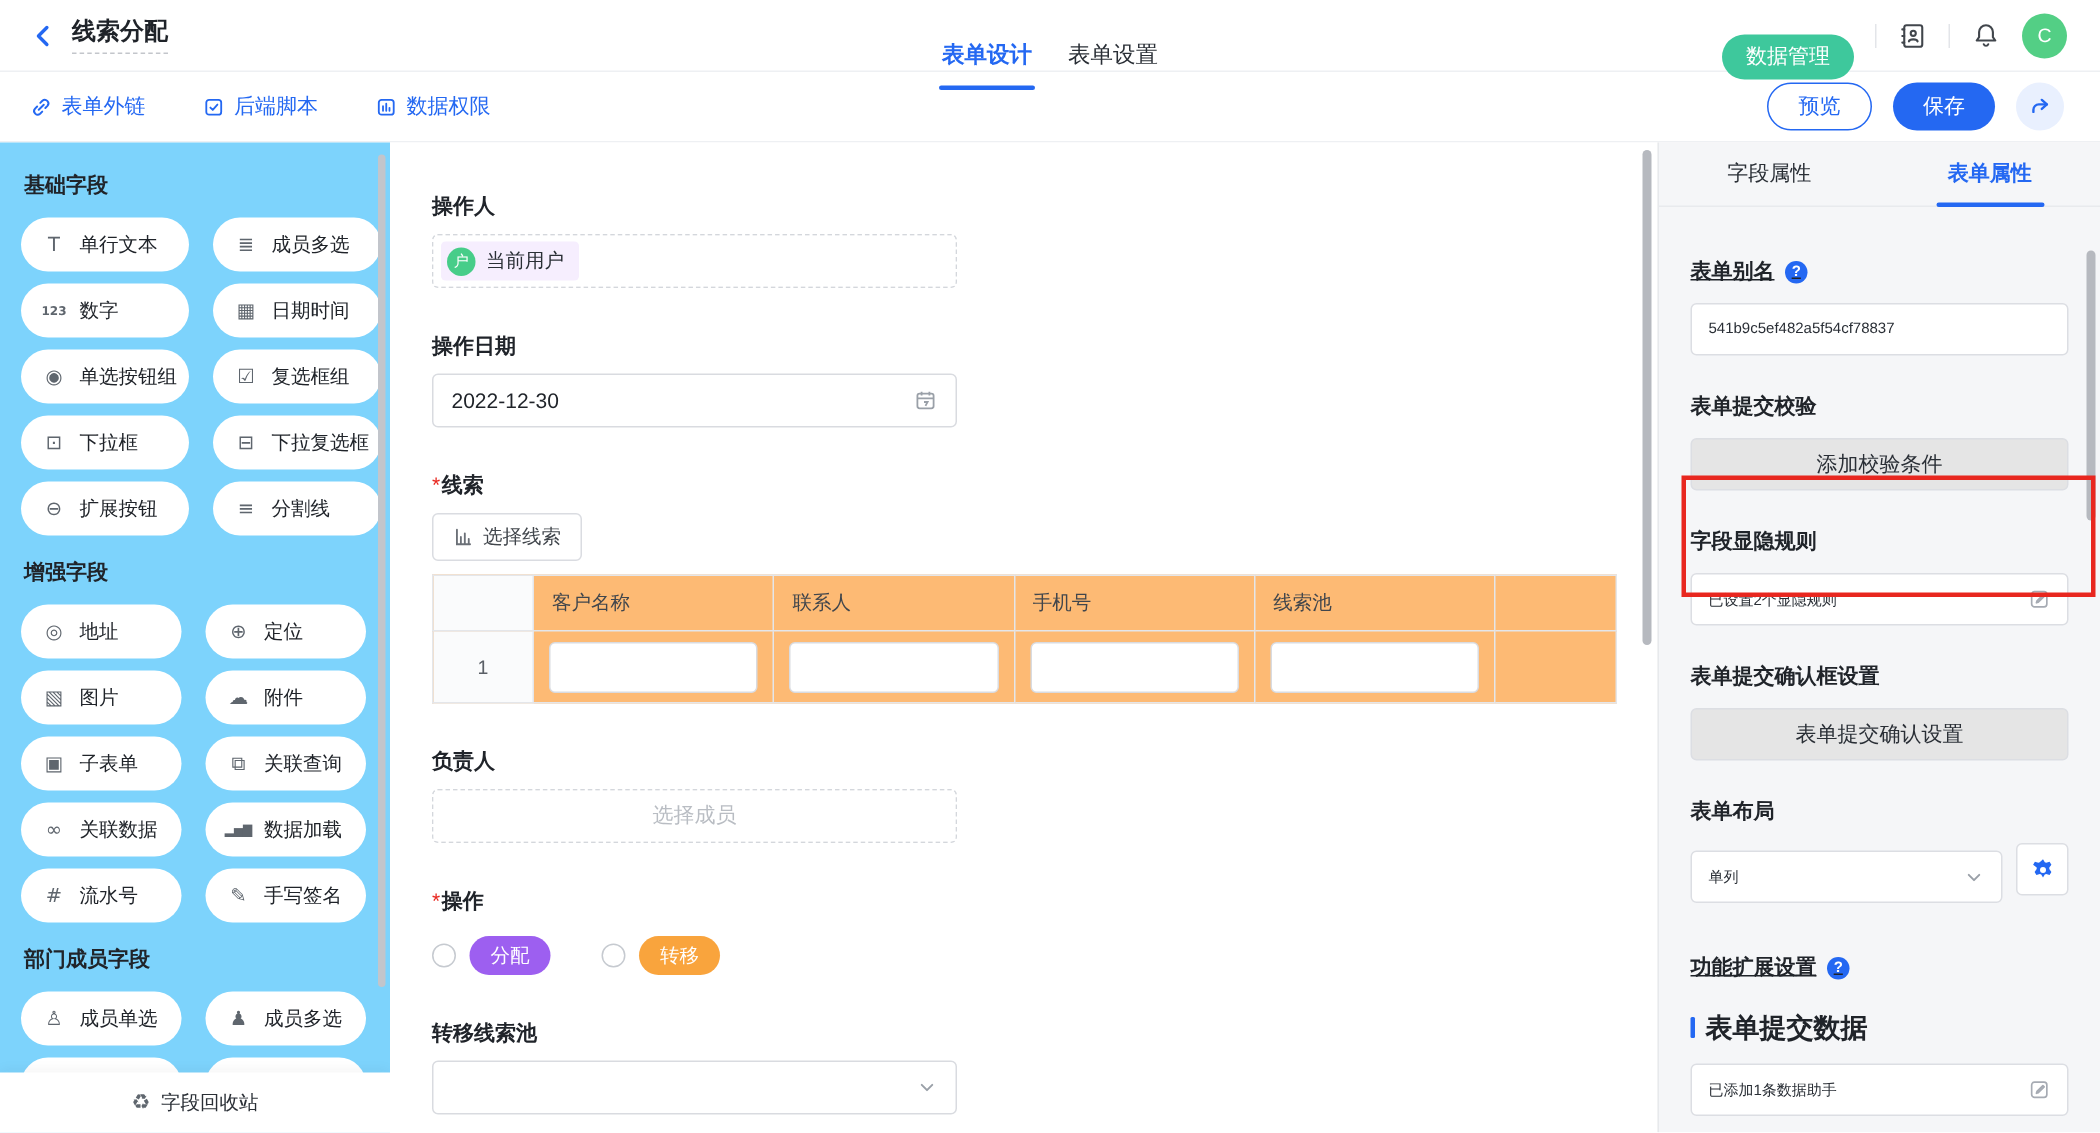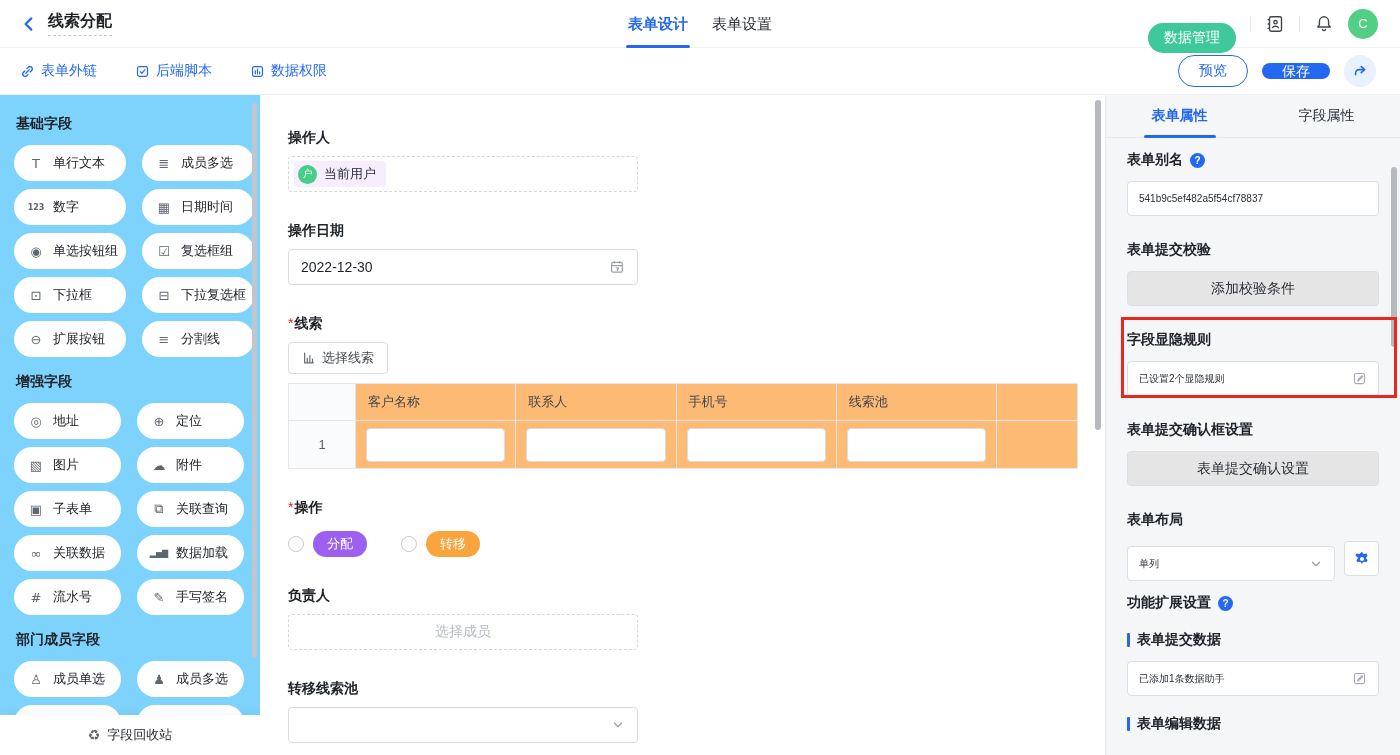--- a/index.html
+++ b/index.html
@@ -11,21 +11,21 @@
     --border:#dcdee3; --border-light:#e9ebef;
   }
   .app{ position:relative; width:1400px; height:755px; background:#fff; overflow:hidden; }
 
   
   .topbar{ height:48px; display:flex; align-items:center; justify-content:space-between;
     padding:0 22px 0 20px; border-bottom:1px solid #eef0f3; position:relative; background:#fff; }
   .tb-left{ display:flex; align-items:center; gap:10px; }
   .back{ display:flex; align-items:center; cursor:pointer; }
   .doc-title{ font-size:16px; font-weight:700; border-bottom:1px dashed #c3c6cb; padding-bottom:3px; }
-  .tb-center{ position:absolute; left:50%; top:0; transform:translateX(-50%); height:48px;
+  .tb-center{ position:absolute; left:50%; top:12px; transform:translateX(-50%); height:48px;
     display:flex; align-items:stretch; gap:24px; }
   .htab{ position:relative; display:flex; align-items:center; font-size:15px; color:#2a2f36; cursor:pointer; }
   .htab.active{ color:var(--blue); font-weight:600; }
   .htab.active::after{ content:""; position:absolute; left:50%; transform:translateX(-50%);
     bottom:0; width:64px; height:3px; border-radius:2px; background:var(--blue); }
   .tb-right{ display:flex; align-items:center; gap:14px; }
   .btn-green{ height:30px; padding:0 16px; border:none; border-radius:15px; background:var(--green);
     color:#fff; font-size:14px; cursor:pointer; font-family:Liberation Sans, sans-serif;margin-top:28px; }
   .vdiv{ width:1px; height:16px; background:#e3e5e9; }
   .hicon{ display:flex; align-items:center; cursor:pointer; }
@@ -33,21 +33,21 @@
     display:flex; align-items:center; justify-content:center; font-size:13px; cursor:pointer; }
 
   
   .subbar{ height:47px; display:flex; align-items:center; justify-content:space-between;
     padding:0 24px 0 20px; border-bottom:1px solid #eef0f3; background:#fff; }
   .sb-links{ display:flex; align-items:center; gap:38px; }
   .slink{ display:flex; align-items:center; gap:6px; color:var(--blue); font-size:14px; cursor:pointer; }
   .sb-actions{ display:flex; align-items:center; gap:14px; }
   .btn-outline{ height:32px; padding:0 20px; border:1px solid var(--blue); color:var(--blue);
     background:#fff; border-radius:16px; font-size:14px; cursor:pointer; font-family:inherit; }
-  .btn-solid{ height:16px; padding:0 20px; border:none; background:var(--blue); color:#fff;
+  .btn-solid{ height:32px; padding:0 20px; border:none; background:var(--blue); color:#fff;
     border-radius:16px; font-size:14px; cursor:pointer; font-family:inherit; }
   .btn-share{ width:32px; height:32px; border-radius:50%; background:#e9f0fe; border:none;
     display:flex; align-items:center; justify-content:center; cursor:pointer; }
 
   
   .body{ display:flex; height:660px; }
 
   
   .sidebar{ position:relative; width:260px; background:#7dd3fc; overflow:hidden; flex:none; }
   .sb-sections{ padding:4px 16px 0 14px; }
@@ -108,33 +108,33 @@
   .ptabs{ height:43px; display:flex; border-bottom:1px solid #e8eaed; }
   .ptab{ position:relative; flex:1; display:flex; align-items:center; justify-content:center;
     font-size:14px; color:#2a2f36; cursor:pointer; }
   .ptab.active{ color:var(--blue); font-weight:600; }
   .ptab.active::after{ content:""; position:absolute; bottom:-1px; left:50%; transform:translateX(-50%);
     width:72px; height:3px; border-radius:2px; background:var(--blue); }
   .pcontent{ padding:0 21px; }
   .plabel{ font-size:14px; font-weight:600; color:#20242a; margin-top:25px; }
   .plabel-row{ display:flex; align-items:center; gap:7px; }
   .plabel-row .plabel{ margin-top:0; }
-  .plabel-row{ margin-top:13px; }
+  .plabel-row{ margin-top:34px;text-decoration:underline; }
   .qicon{ width:15px; height:15px; border-radius:50%; background:var(--blue); color:#fff;
     font-size:10px; font-weight:700; display:flex; align-items:center; justify-content:center; cursor:pointer; }
   .pinput{ margin-top:12px; height:35px; background:#fff; border:1px solid var(--border);
     border-radius:4px; display:flex; align-items:center; padding:0 11px; font-size:10px; color:#2a2f36; }
   .pinput.between{ justify-content:space-between; }
   .pbtn{ margin-top:12px; width:100%; height:35px; background:#e5e5e5; border:1px solid var(--border);
     border-radius:4px; font-size:14px; color:#2a2f36; cursor:pointer; font-family:inherit; }
   .layout-row{ display:flex; gap:9px; margin-top:12px; }
   .layout-row .pinput{ margin-top:5px; flex:1; justify-content:space-between; }
   .gear-btn{ width:35px; height:35px; flex:none; background:#fff; border:1px solid var(--border);
     border-radius:4px; display:flex; align-items:center; justify-content:center; cursor:pointer; }
-  .subhead{ display:flex; align-items:center; gap:7px; font-size:14px; font-weight:600;
+  .subhead{ display:flex; align-items:center; gap:7px; font-size:18px; font-weight:600;
     color:#20242a; margin-top:19px; }
   .subhead .bar{ width:3px; height:14px; background:var(--blue); border-radius:1px; }
   .panel-thumb{ right:3px; top:72px; width:6px; height:180px; background:#b6b9bf; }
 
   
   .red-annotation{ position:absolute; left:1121px; top:317px; width:276px; height:81px;
     border:3px solid var(--red); z-index:20; pointer-events:none; }
 </style>
 </head>
 <body>
@@ -415,57 +415,57 @@
                 <td>
                   <div class="cell-input"></div>
                 </td>
                 <td class="col-last"></td>
             </tr>
           </tbody>
         </table>
       </div>
 
       <div class="field">
+        <div class="flabel">负责人</div>
+        <div class="dashed-box w350 center">
+          <span class="ph">选择成员</span>
+        </div>
+      </div>
+
+      <div class="field">
         <div class="flabel"><span class="req">*</span><span>操作</span></div>
         <div class="radio-row">
           <label class="radio-opt">
             <span class="radio"></span>
             <span class="pill pill-purple">分配</span>
           </label>
           <label class="radio-opt">
             <span class="radio"></span>
             <span class="pill pill-orange">转移</span>
           </label>
         </div>
       </div>
 
       <div class="field">
-        <div class="flabel">负责人</div>
-        <div class="dashed-box w350 center">
-          <span class="ph">选择成员</span>
-        </div>
-      </div>
-
-      <div class="field">
         <div class="flabel">转移线索池</div>
         <div class="input w350">
           <span></span>
           <svg width="14" height="14" viewBox="0 0 16 16" fill="none" stroke="#9aa0a8" stroke-width="1.5" stroke-linecap="round" stroke-linejoin="round">
               <path d="M4 6l4 4 4-4"></path>
             </svg>
         </div>
       </div>
 
       <div class="scroll-thumb canvas-thumb"></div>
     </main>
 
     <aside class="panel">
       <div class="ptabs">
+        <div class="ptab">字段属性</div>
         <div class="ptab active">表单属性</div>
-        <div class="ptab">字段属性</div>
       </div>
       <div class="pcontent">
 
         <div class="plabel-row">
           <span class="plabel">表单别名</span>
           <span class="qicon">?</span>
         </div>
         <div class="pinput">
           <span>541b9c5ef482a5f54cf78837</span>
         </div>

